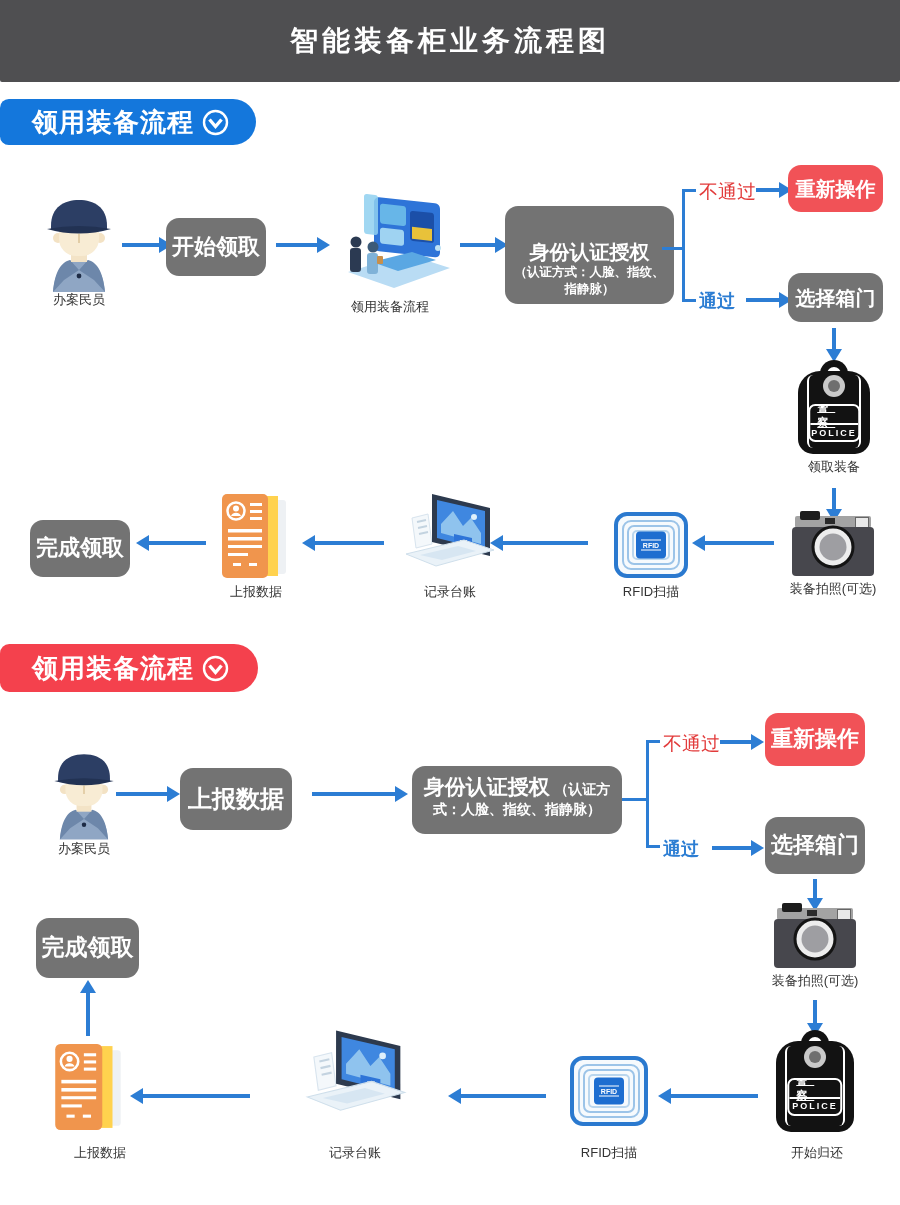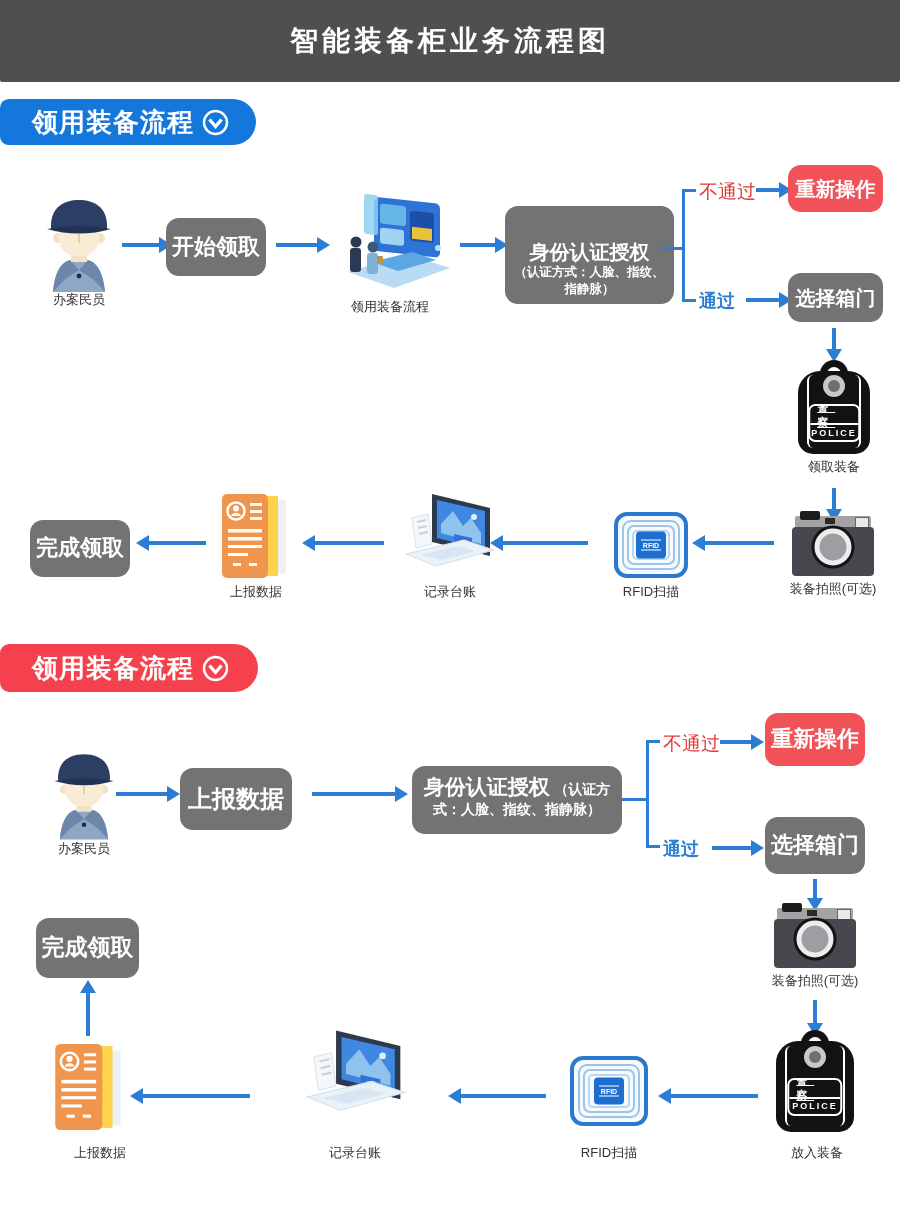--- a/index.html
+++ b/index.html
@@ -334,21 +334,21 @@
     <div class="bp-handle"></div>
     <div class="bp-body"></div>
     <div class="bp-seam-l"></div>
       <div class="bp-seam-r"></div>
     <div class="bp-emblem"></div>
     <div class="bp-panel">
       <div class="bp-row1">警 察</div>
       <div class="bp-row2">POLICE</div>
     </div>
   </div>
-  <div class="lbl" style="left:766px; top:1144px; width:102px;">放入装备</div>
+  <div class="lbl" style="left:766px; top:1144px; width:102px;">开始归还</div>
 
   <div class="ar ar-l" style="left:670px; top:1094px; width:88px;"></div>
 
   <div class="rfid" style="left:570px; top:1056px; width:78px; height:70px;">
     <div class="rfid-ring1"></div>
       <div class="rfid-ring2"></div>
       <div class="rfid-ring3"></div>
     <div class="rfid-chip">
         <div class="chiptxt">RFID</div>
       </div>

